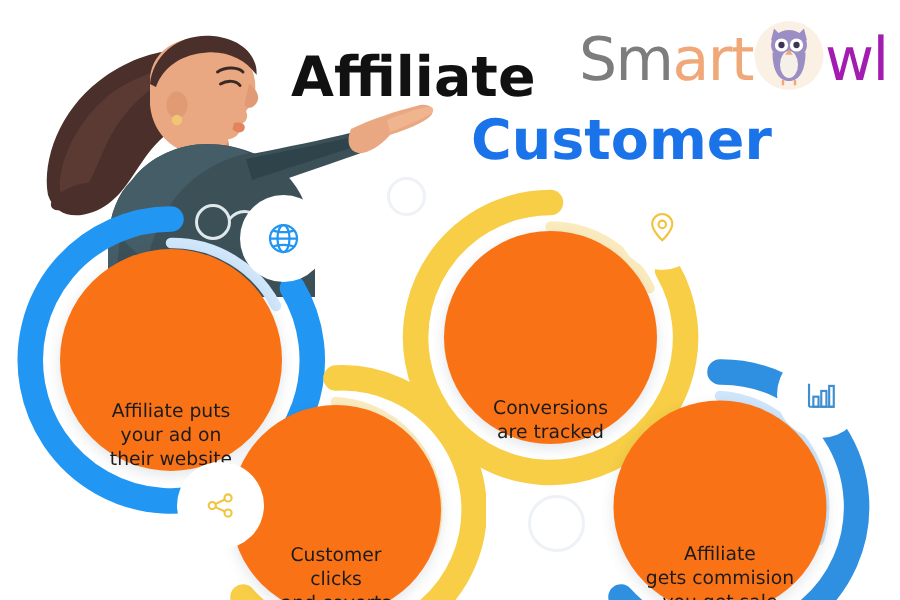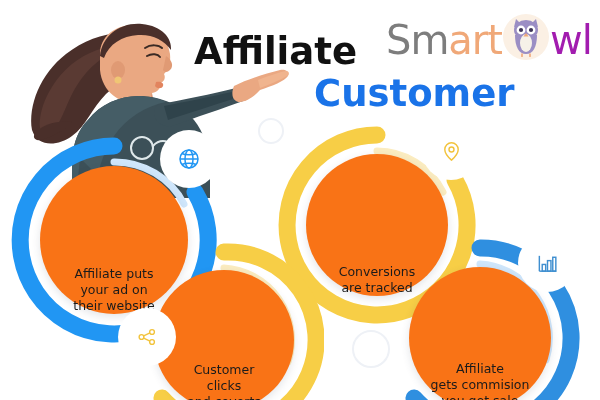--- a/index.html
+++ b/index.html
@@ -270,21 +270,21 @@
           <circle cx="12" cy="12" r="9"></circle>
           <ellipse cx="12" cy="12" rx="4" ry="9"></ellipse>
           <line x1="3" y1="12" x2="21" y2="12"></line>
           <path d="M5 6.5 C8 8.2 16 8.2 19 6.5"></path>
           <path d="M5 17.5 C8 15.8 16 15.8 19 17.5"></path>
         </svg>
       </span>
     </div>
   </div>
 
-  <div class="node" style="left:274px; top:122px; width:206px; height:206px;">
+  <div class="node" style="left:264px; top:122px; width:206px; height:206px;">
     <svg class="ring" viewBox="0 0 206 206" xmlns="http://www.w3.org/2000/svg">
       <path d="M103 13 A90 90 0 1 0 181 58" fill="none" stroke="#f7ce46" stroke-width="17" stroke-linecap="round"></path>
       <path d="M103 29 A74 74 0 0 1 169 70" fill="none" stroke="#fbecc0" stroke-width="7" stroke-linecap="round"></path>
     </svg>
     <div class="node-core" style="left:32px; top:32px; width:142px; height:142px;">
       <span class="node-text">Conversions
 are tracked</span>
     </div>
     <div class="badge" style="left:148px; top:0px;">
       <span class="badge-inner">

